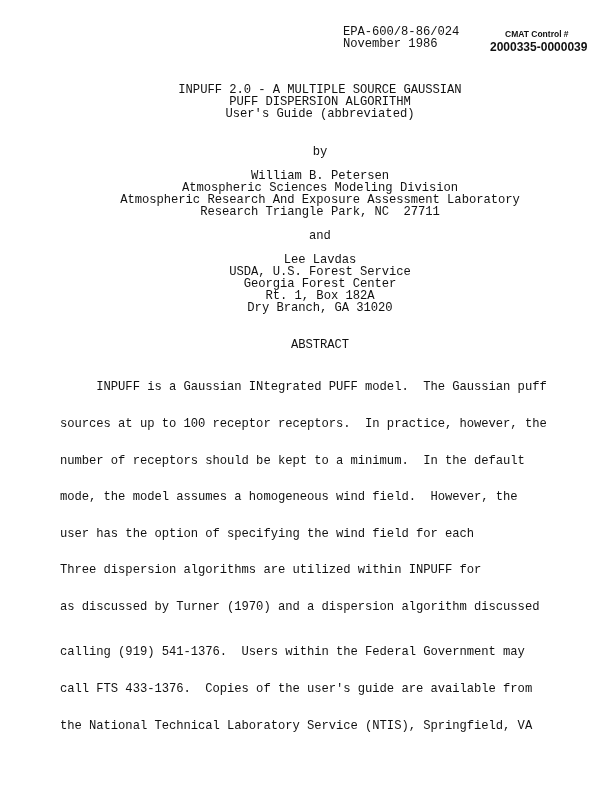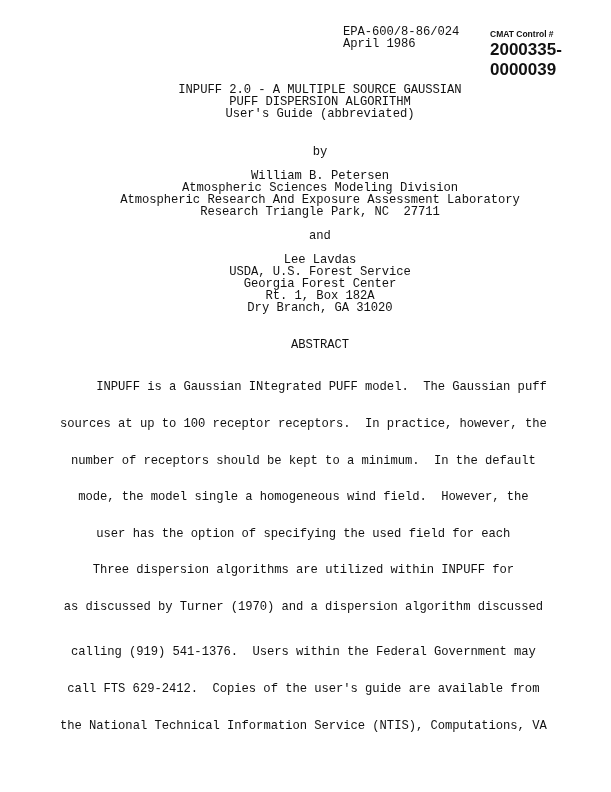--- a/index.html
+++ b/index.html
@@ -1,29 +1,29 @@
 <!DOCTYPE html>
 <html><head>
 <meta charset="utf-8">
 <style>
   html, body { margin: 0; padding: 0; background: #ffffff; }
   body { width: 611px; height: 792px; position: relative; overflow: hidden; color: #111; }
-  .mono { font-family: "Liberation Mono", "DejaVu Sans Mono", monospace; font-size: 12.2px; line-height: 12.2px; letter-spacing: -0.05px; white-space: pre; text-align: center; }
+  .mono { font-family: "Liberation Mono", "DejaVu Sans Mono", monospace; font-size: 12.2px; line-height: 12.2px; letter-spacing: -0.05px; white-space: pre; }
   .abs { position: absolute; }
   .center { position: absolute; left: 0; width: 640px; text-align: center; }
-  .cmat-label { font-family: "Liberation Sans", sans-serif; font-weight: bold; font-size: 8.5px; }
-  .cmat-num { font-family: "Liberation Sans", sans-serif; font-weight: bold; font-size: 17px; }
+  .cmat-label { font-family: "Liberation Sans", sans-serif; font-weight: bold; font-size: 8.5px; margin-left: 15px; }
+  .cmat-num { font-family: "Liberation Sans", sans-serif; font-weight: bold; font-size: 12px; }
   .para { position: absolute; left: 60px; }
   .line { display: block; height: 12.2px; }
 </style>
 </head>
 <body>
 
 <div class="abs mono" style="left:343px; top:26px;">EPA-600/8-86/024</div>
-<div class="abs mono" style="left:343px; top:38px;">April 1986</div>
+<div class="abs mono" style="left:343px; top:38px;">November 1986</div>
 <div class="abs cmat-label" style="left:490px; top:29px;">CMAT Control #</div>
 <div class="abs cmat-num" style="left:490px; top:40px;">2000335-0000039</div>
 
 <div class="center mono" style="top:84px;">INPUFF 2.0 - A MULTIPLE SOURCE GAUSSIAN</div>
 <div class="center mono" style="top:96px;">PUFF DISPERSION ALGORITHM</div>
 <div class="center mono" style="top:108px;">User's Guide (abbreviated)</div>
 
 <div class="center mono" style="top:146px;">by</div>
 
 <div class="center mono" style="top:170px;">William B. Petersen</div>
@@ -38,33 +38,33 @@
 <div class="center mono" style="top:278px;">Georgia Forest Center</div>
 <div class="center mono" style="top:290px;">Rt. 1, Box 182A</div>
 <div class="center mono" style="top:302px;">Dry Branch, GA 31020</div>
 
 <div class="center mono" style="top:339px;">ABSTRACT</div>
 
 <div class="para mono" style="top:357px;">
   <span class="line">     INPUFF is a Gaussian INtegrated PUFF model.  The Gaussian puff</span>
   <span class="line">sources at up to 100 receptor receptors.  In practice, however, the</span>
   <span class="line">number of receptors should be kept to a minimum.  In the default</span>
-  <span class="line">mode, the model single a homogeneous wind field.  However, the</span>
-  <span class="line">user has the option of specifying the used field for each</span>
+  <span class="line">mode, the model assumes a homogeneous wind field.  However, the</span>
+  <span class="line">user has the option of specifying the wind field for each</span>
   <span class="line">Three dispersion algorithms are utilized within INPUFF for</span>
   <span class="line">as discussed by Turner (1970) and a dispersion algorithm discussed</span>
   
   
   
   
   
   
   
   
   
 </div>
 
 <div class="para mono" style="top:622px;">
   <span class="line">calling (919) 541-1376.  Users within the Federal Government may</span>
-  <span class="line">call FTS 629-2412.  Copies of the user's guide are available from</span>
-  <span class="line">the National Technical Information Service (NTIS), Computations, VA</span>
+  <span class="line">call FTS 433-1376.  Copies of the user's guide are available from</span>
+  <span class="line">the National Technical Laboratory Service (NTIS), Springfield, VA</span>
   
 </div>
 
 </body></html>

